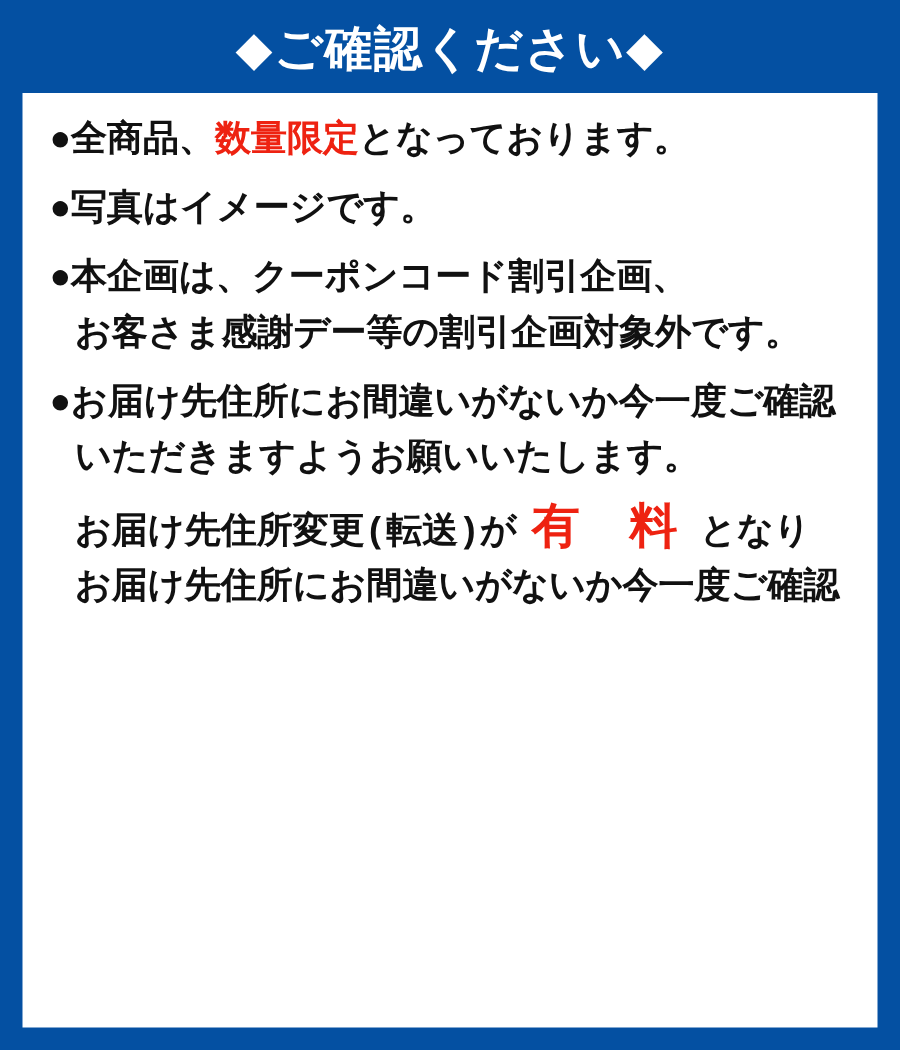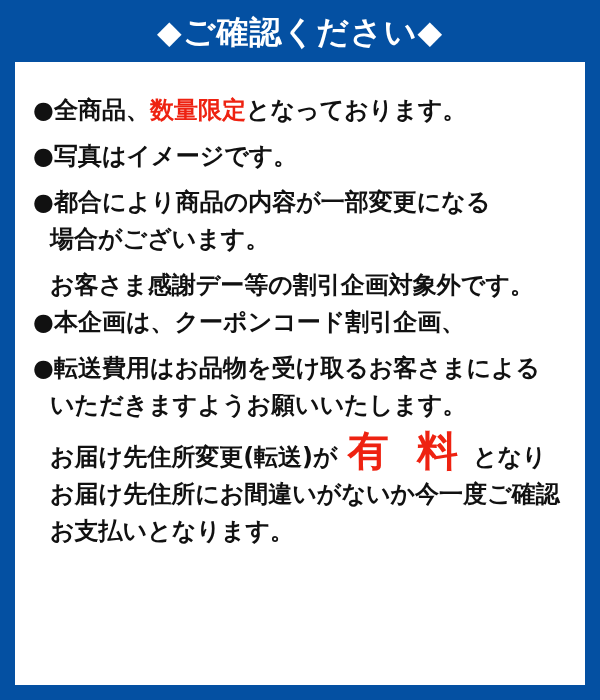--- a/index.html
+++ b/index.html
@@ -26,62 +26,58 @@
     line-height: 1;
     padding-top: 2px;
   }
   .box {
     position: absolute;
     left: 15px;
     top: 62px;
     width: 570px;
     height: 623px;
     background: var(--box-bg, #ffffff);
-    padding: 30px 14px 0 18px;
+    padding: 14px 14px 0 18px;
+    font-family: Liberation Mono, monospace;
   }
   .notice-item { margin-bottom: 9px; }
   .line {
     font-size: 24px;
     line-height: 37px;
     color: var(--text, #111111);
     white-space: nowrap;
   }
   .line.indent { padding-left: 17px; }
   .seg-red { color: var(--red, #ee2211); }
   .seg-large {
-    font-size: 41px;
+    font-size: 32px;
     letter-spacing: 7px;
     margin: 0 8px 0 10px;
   }
 </style>
 </head>
 <body>
 
 <div class="page">
   <div class="header">◆ご確認ください◆</div>
   <div class="box">
     <div id="notice-list">
         <div class="notice-item">
           <div class="line"><span>●全商品、</span><span class="seg-red">数量限定</span><span>となっております。</span></div>
         </div>
         <div class="notice-item">
           <div class="line"><span>●写真はイメージです。</span></div>
         </div>
         <div class="notice-item">
-          <div class="line"><span>●都合により商品の内容が一部変更になる</span></div>
-          <div class="line indent"><span>場合がございます。</span></div>
+          <div class="line"><span>●本企画は、クーポンコード割引企画、</span></div>
+          <div class="line indent"><span>お客さま感謝デー等の割引企画対象外です。</span></div>
         </div>
         <div class="notice-item">
-          <div class="line indent"><span>お客さま感謝デー等の割引企画対象外です。</span></div>
-          <div class="line"><span>●本企画は、クーポンコード割引企画、</span></div>
-        </div>
-        <div class="notice-item">
-          <div class="line"><span>●転送費用はお品物を受け取るお客さまによる</span></div>
+          <div class="line"><span>●お届け先住所にお間違いがないか今一度ご確認</span></div>
           <div class="line indent"><span>いただきますようお願いいたします。</span></div>
         </div>
         <div class="notice-item">
           <div class="line indent"><span>お届け先住所変更(転送)が</span><span class="seg-red seg-large">有 料</span><span>となり</span></div>
           <div class="line indent"><span>お届け先住所にお間違いがないか今一度ご確認</span></div>
-          <div class="line indent"><span>お支払いとなります。</span></div>
         </div>
       </div>
   </div>
 </div>
 
 </body></html>

